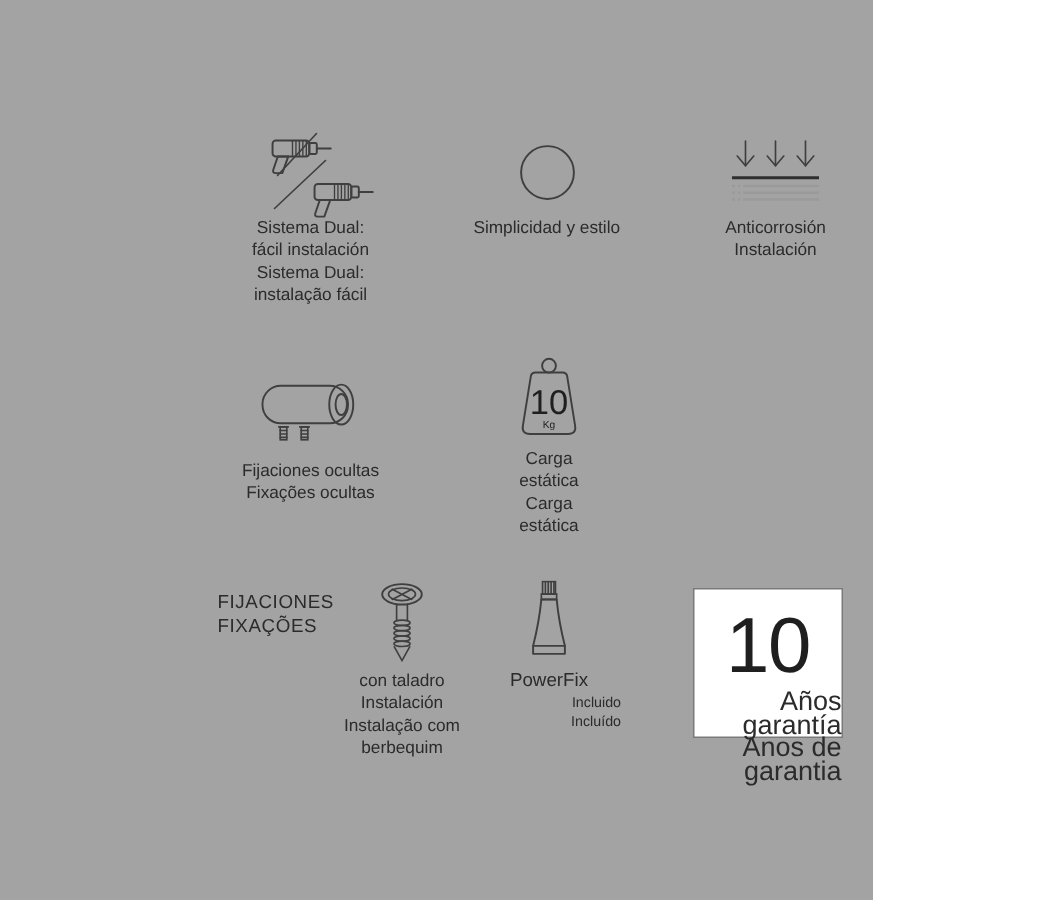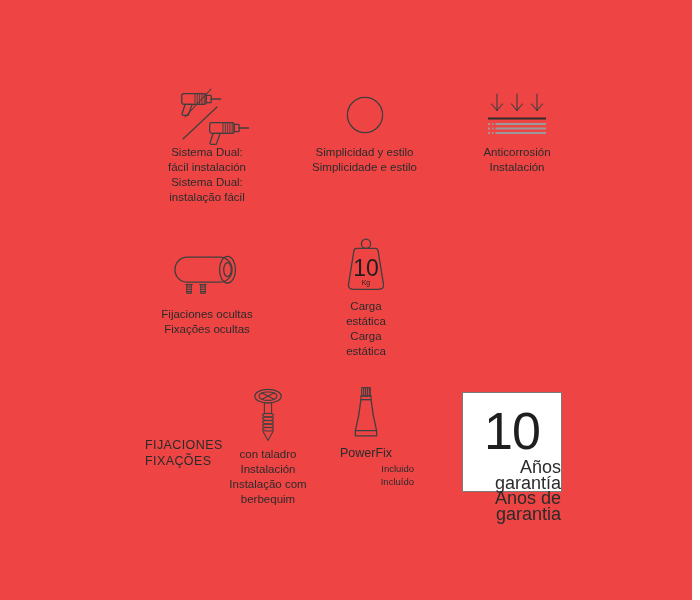--- a/index.html
+++ b/index.html
@@ -1,23 +1,23 @@
 <!DOCTYPE html>
 <html><head>
 <meta charset="utf-8">
 <style>
   html,body{margin:0;padding:0;background:#ffffff;}
   #canvas{
-    position:relative;width:692px;height:600px;background:#ef4444;overflow:hidden;
+    position:relative;width:582px;height:600px;background:#a3a3a3;overflow:hidden;
     font-family:"Liberation Sans","DejaVu Sans",sans-serif;color:#2b2b2b;
   }
   .abs{position:absolute;}
   .feature-text{font-size:11.5px;line-height:15px;text-align:center;color:#2b2b2b;}
   .feature-text div{white-space:nowrap;}
-  .heading-text{font-size:12.5px;line-height:15.5px;text-align:left;color:#2b2b2b;letter-spacing:.4px;margin-top:44px;}
+  .heading-text{font-size:12.5px;line-height:15.5px;text-align:left;color:#2b2b2b;letter-spacing:.4px;}
   .pf-title{font-size:12.5px;line-height:15px;text-align:center;color:#2b2b2b;}
   .pf-sub{font-size:9.5px;line-height:12.5px;text-align:right;color:#2b2b2b;}
   .warranty-box{
     box-sizing:border-box;border:1px solid #7a7a7a;background:#ffffff;
     display:flex;flex-direction:column;align-items:center;
   }
   .warranty-number{font-size:52px;line-height:1;font-weight:500;letter-spacing:-1px;margin-top:12px;color:#1f1f1f;}
   .warranty-label{font-size:18px;line-height:15.5px;text-align:right;margin-top:3px;color:#2b2b2b;}
   svg{display:block;}
   .stroke{fill:none;stroke:#3f3f3f;stroke-width:1.3;stroke-linecap:round;stroke-linejoin:round;}
@@ -53,21 +53,20 @@
     <div>fácil instalación</div>
     <div>Sistema Dual:</div>
     <div>instalação fácil</div>
   </div>
 
   <svg class="abs" style="left:346px;top:96px" width="38" height="38" viewBox="0 0 38 38">
     <circle class="stroke" cx="19" cy="19" r="17.6" stroke-width="1.4"></circle>
   </svg>
   <div class="abs feature-text" style="left:292px;top:145px;width:145px">
     <div>Simplicidad y estilo</div>
-    <div>Simplicidade e estilo</div>
   </div>
 
   <svg class="abs" style="left:487px;top:93px" width="60" height="46" viewBox="0 0 60 46">
     <g class="stroke-thin">
       <line x1="10" y1="1" x2="10" y2="17"></line>
         <line x1="4.5" y1="11" x2="10" y2="17.5"></line>
         <line x1="15.5" y1="11" x2="10" y2="17.5"></line>
       <line x1="30" y1="1" x2="30" y2="17"></line>
         <line x1="24.5" y1="11" x2="30" y2="17.5"></line>
         <line x1="35.5" y1="11" x2="30" y2="17.5"></line>

